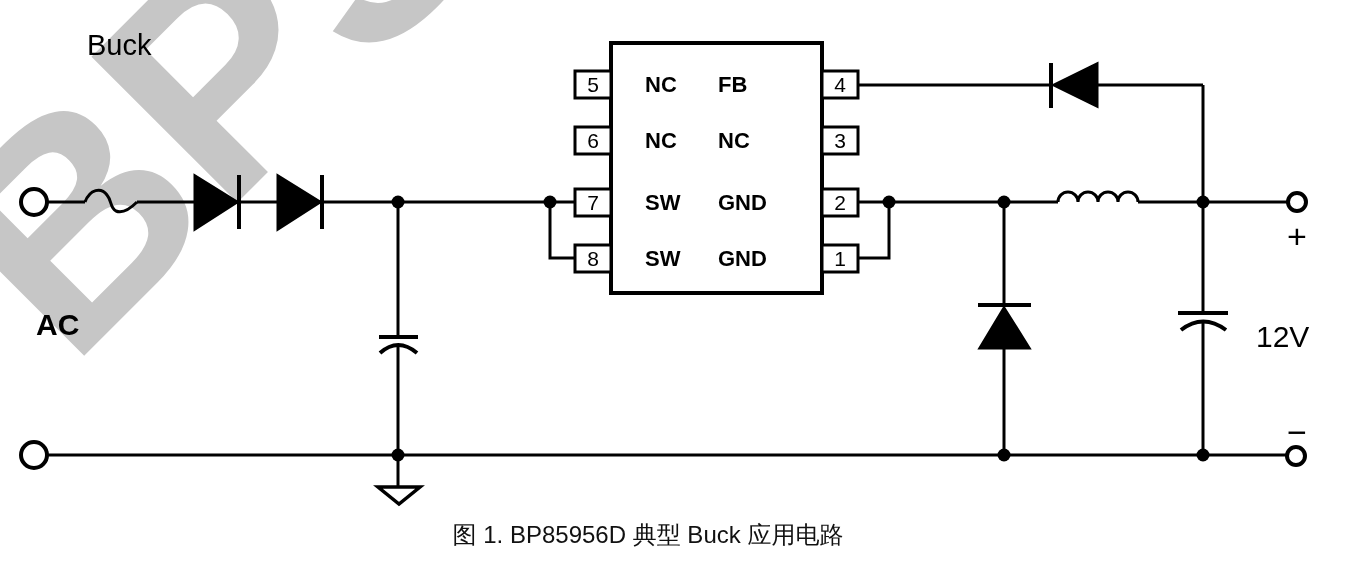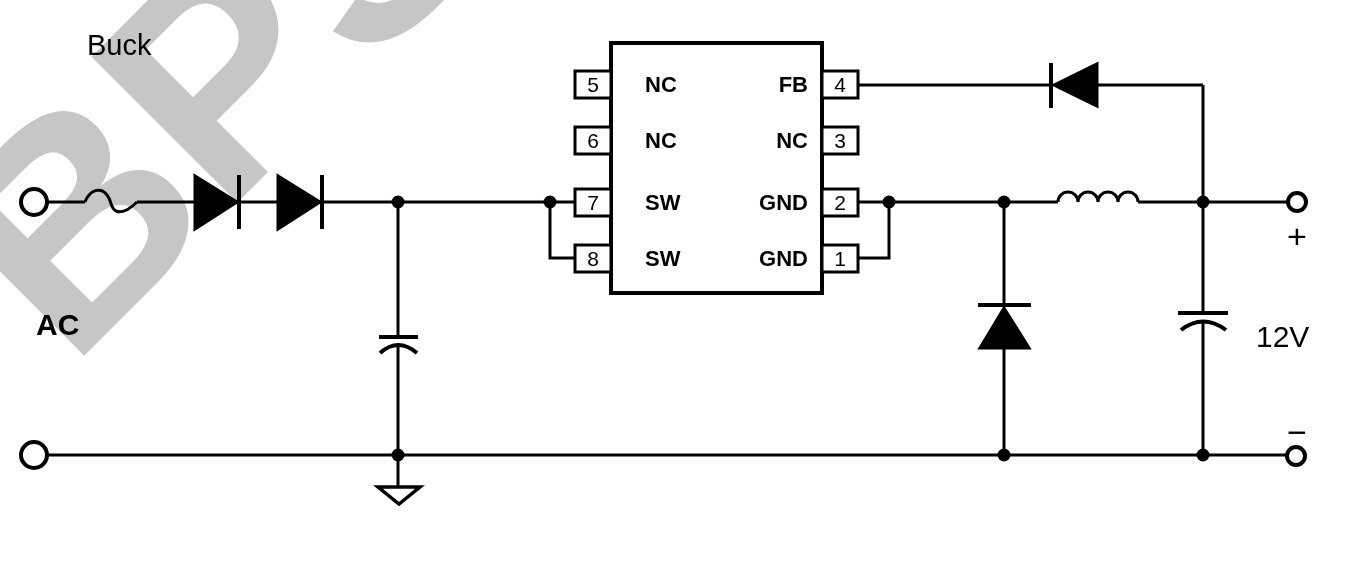--- a/index.html
+++ b/index.html
@@ -18,21 +18,21 @@
   .pin-num {
     position: absolute; width: 36px; height: 27px; line-height: 27px;
     text-align: center; font-size: 21px; font-weight: 400;
   }
   .pin-name-l {
     position: absolute; left: 645px; width: 80px; height: 27px; line-height: 27px;
     text-align: left; font-size: 22px; font-weight: bold;
   }
   .pin-name-r {
     position: absolute; left: 718px; width: 90px; height: 27px; line-height: 27px;
-    text-align: right; font-size: 22px; font-weight: bold;
+    text-align: left; font-size: 22px; font-weight: bold;
   }
   .row1 { top: 71px; }  .row2 { top: 127px; }  .row3 { top: 189px; }  .row4 { top: 245px; }
   .colL { left: 575px; } .colR { left: 822px; }
   .caption {
     position: absolute; left: 0; top: 519px; width: 1296px;
     text-align: center; font-size: 24px; font-weight: 400; color: #111;
   }
 </style>
 </head>
 <body>
@@ -130,13 +130,14 @@
 
   <div class="pin-name-l row1">NC</div>
   <div class="pin-name-l row2">NC</div>
   <div class="pin-name-l row3">SW</div>
   <div class="pin-name-l row4">SW</div>
   <div class="pin-name-r row1">FB</div>
   <div class="pin-name-r row2">NC</div>
   <div class="pin-name-r row3">GND</div>
   <div class="pin-name-r row4">GND</div>
 
+  <div class="caption">图 1. BP85956D 典型 Buck 应用电路</div>
 </div>
 
 </body></html>

